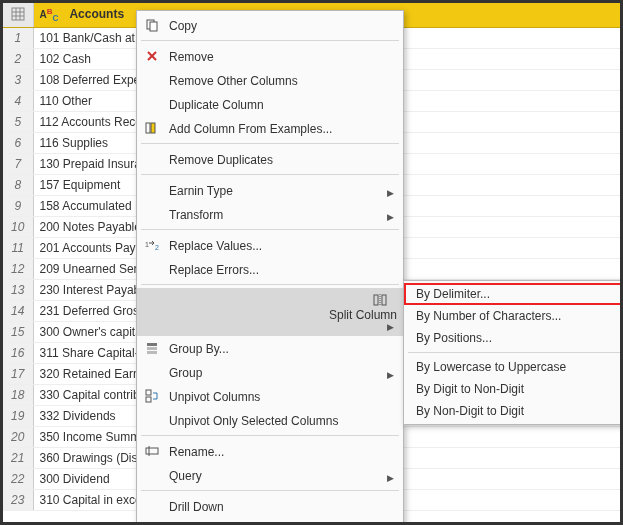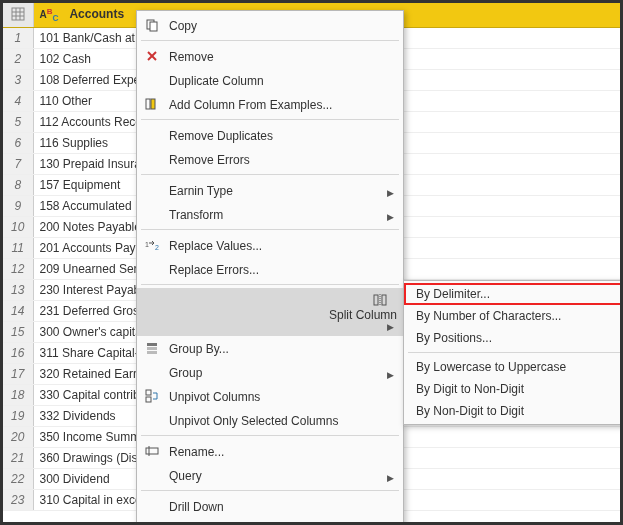--- a/index.html
+++ b/index.html
@@ -263,39 +263,39 @@
       <span class="menu-icon">
         <svg viewBox="0 0 14 14">
           <line x1="3" y1="3" x2="11" y2="11" stroke="#c33" stroke-width="2"></line>
           <line x1="11" y1="3" x2="3" y2="11" stroke="#c33" stroke-width="2"></line>
         </svg>
       </span>
       <span class="menu-label">Remove</span>
     </div>
     <div class="menu-item">
       <span class="menu-icon"></span>
+      <span class="menu-label">Remove Other Columns</span>
+    </div>
+    <div class="menu-item">
+      <span class="menu-icon"></span>
       <span class="menu-label">Duplicate Column</span>
     </div>
     <div class="menu-item">
       <span class="menu-icon">
         <svg viewBox="0 0 14 14">
           <rect x="1" y="2" width="4" height="10" fill="none" stroke="#555"></rect>
           <rect x="6" y="2" width="4" height="10" fill="#f2c811" stroke="#555"></rect>
         </svg>
       </span>
       <span class="menu-label">Add Column From Examples...</span>
     </div>
     <div class="menu-sep"></div>
     <div class="menu-item">
       <span class="menu-icon"></span>
       <span class="menu-label">Remove Duplicates</span>
-    </div>
-    <div class="menu-item">
-      <span class="menu-icon"></span>
-      <span class="menu-label">Remove Errors</span>
     </div>
     <div class="menu-sep"></div>
     <div class="menu-item">
       <span class="menu-icon"></span>
       <span class="menu-label">Earnin Type</span>
       <span class="menu-arrow">▶</span>
     </div>
     <div class="menu-item">
       <span class="menu-icon"></span>
       <span class="menu-label">Transform</span>

